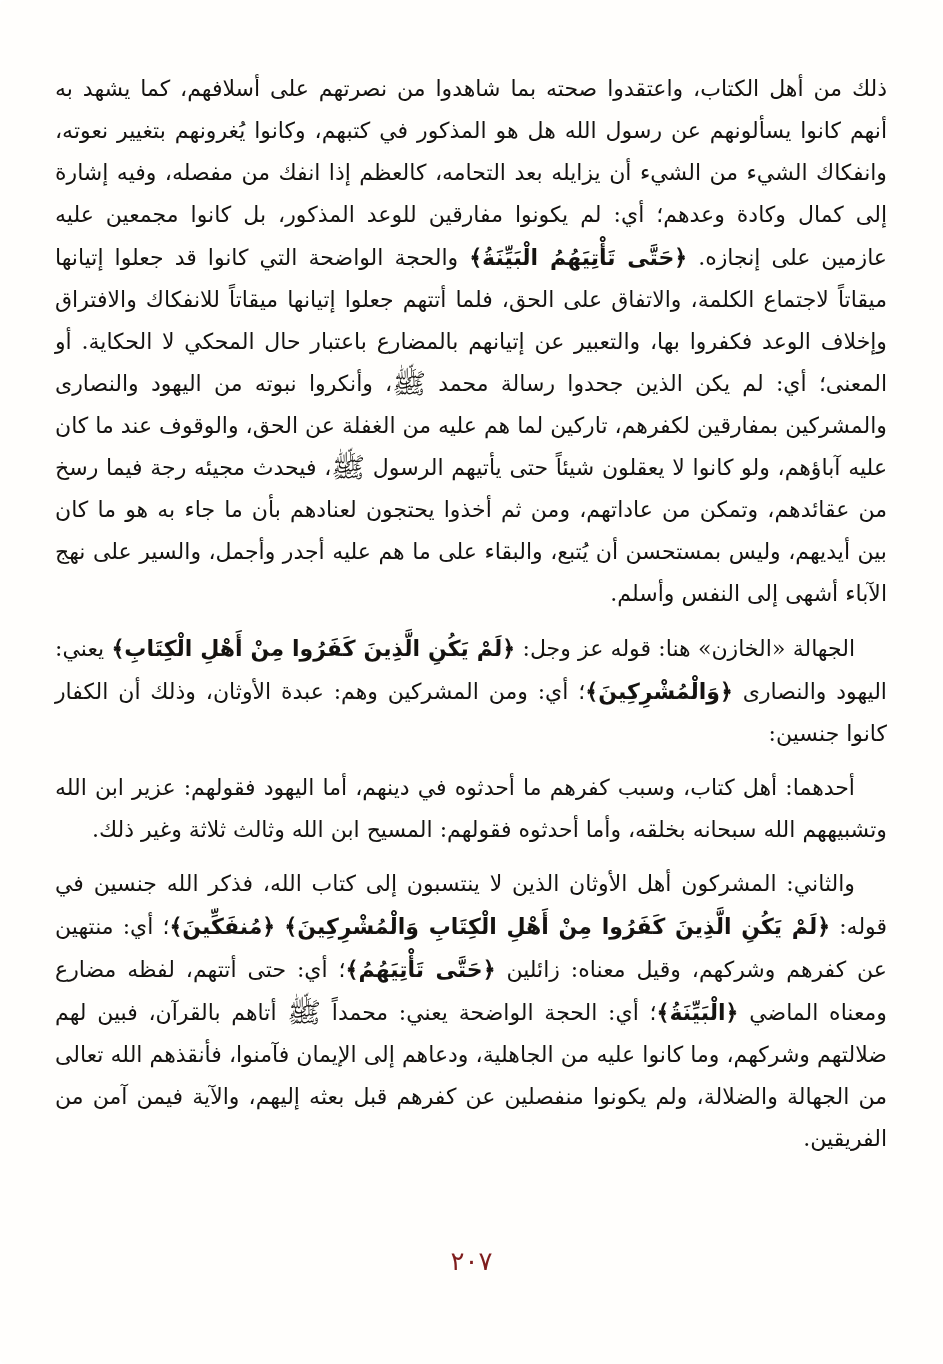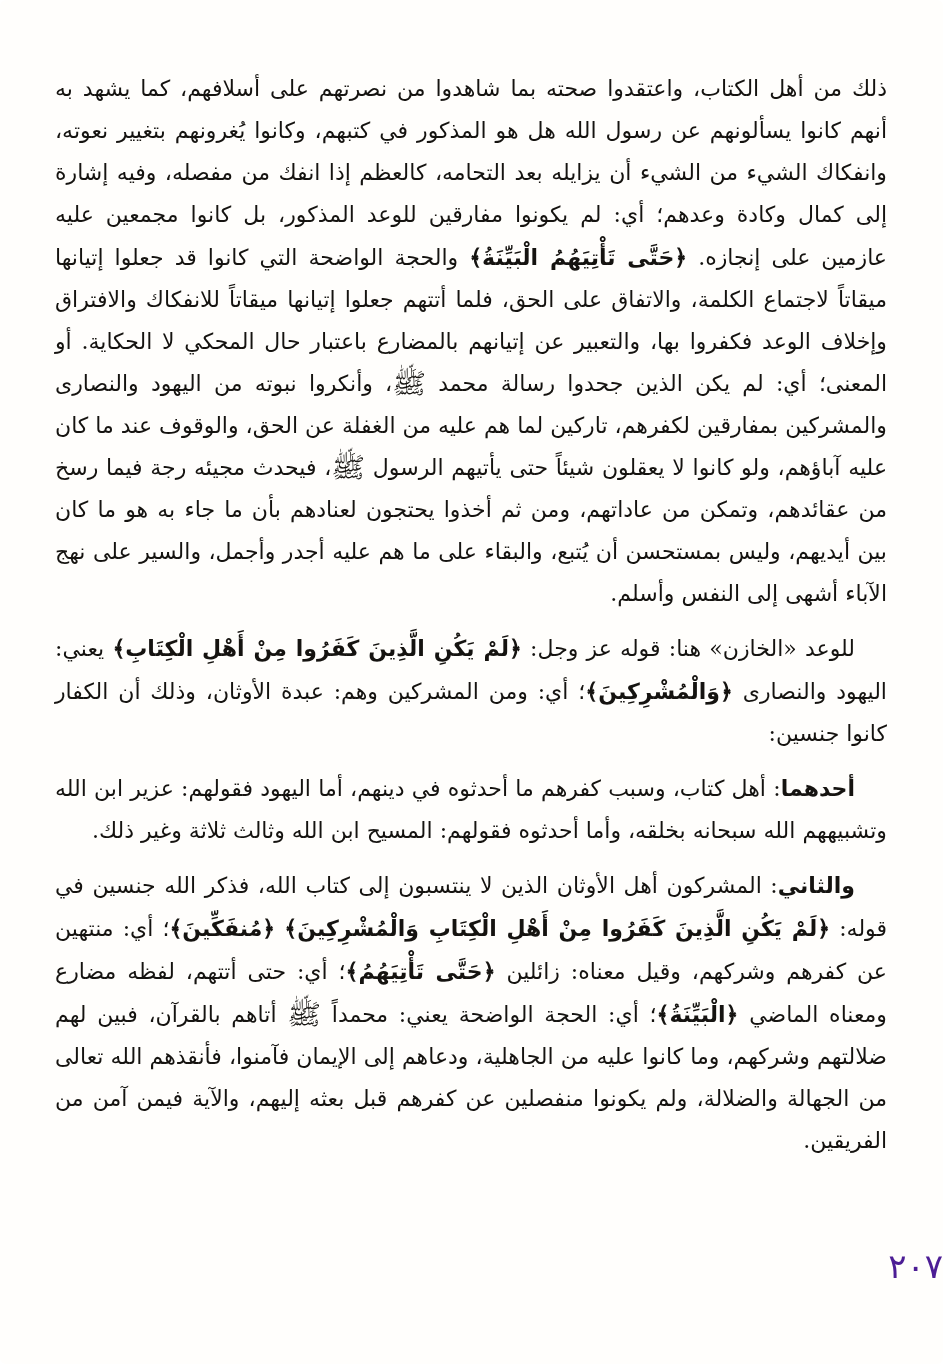--- a/index.html
+++ b/index.html
@@ -36,52 +36,52 @@
     margin-top: 12px;
   }
   .para.indented {
     text-indent: 32px;
   }
   .quran {
     font-weight: 700;
     letter-spacing: 0.5px;
   }
   .bold-lead {
-    font-weight: 700;
+    font-weight: 400;
   }
   .honorific {
     font-size: 28px;
     line-height: 0;
     vertical-align: -2px;
   }
   .page-number {
     position: absolute;
     top: 1246px;
     left: 0;
     right: 0;
-    text-align: right;
+    text-align: center;
     direction: rtl;
     font-family: "DejaVu Serif", "DejaVu Sans", serif;
-    font-size: 34px;
+    font-size: 26px;
     letter-spacing: 6px;
-    color: #4c1d95;
+    color: #7f1d1d;
   }
 </style>
 </head>
 <body>
 
 <div class="page">
   <div class="text-block">
 
     <p class="para">
       <span>ذلك من أهل الكتاب، واعتقدوا صحته بما شاهدوا من نصرتهم على أسلافهم، كما يشهد به أنهم كانوا يسألونهم عن رسول الله هل هو المذكور في كتبهم، وكانوا يُغرونهم بتغيير نعوته، وانفكاك الشيء من الشيء أن يزايله بعد التحامه، كالعظم إذا انفك من مفصله، وفيه إشارة إلى كمال وكادة وعدهم؛ أي: لم يكونوا مفارقين للوعد المذكور، بل كانوا مجمعين عليه عازمين على إنجازه. </span><span class="quran">﴿حَتَّى تَأْتِيَهُمُ الْبَيِّنَةُ﴾</span><span> والحجة الواضحة التي كانوا قد جعلوا إتيانها ميقاتاً لاجتماع الكلمة، والاتفاق على الحق، فلما أتتهم جعلوا إتيانها ميقاتاً للانفكاك والافتراق وإخلاف الوعد فكفروا بها، والتعبير عن إتيانهم بالمضارع باعتبار حال المحكي لا الحكاية. أو المعنى؛ أي: لم يكن الذين جحدوا رسالة محمد </span><span class="honorific">ﷺ</span><span>، وأنكروا نبوته من اليهود والنصارى والمشركين بمفارقين لكفرهم، تاركين لما هم عليه من الغفلة عن الحق، والوقوف عند ما كان عليه آباؤهم، ولو كانوا لا يعقلون شيئاً حتى يأتيهم الرسول </span><span class="honorific">ﷺ</span><span>، فيحدث مجيئه رجة فيما رسخ من عقائدهم، وتمكن من عاداتهم، ومن ثم أخذوا يحتجون لعنادهم بأن ما جاء به هو ما كان بين أيديهم، وليس بمستحسن أن يُتبع، والبقاء على ما هم عليه أجدر وأجمل، والسير على نهج الآباء أشهى إلى النفس وأسلم.</span>
     </p>
 
     <p class="para indented">
-      <span>للوعد «الخازن» هنا: قوله عز وجل: </span><span class="quran">﴿لَمْ يَكُنِ الَّذِينَ كَفَرُوا مِنْ أَهْلِ الْكِتَابِ﴾</span><span> يعني: اليهود والنصارى </span><span class="quran">﴿وَالْمُشْرِكِينَ﴾</span><span>؛ أي: ومن المشركين وهم: عبدة الأوثان، وذلك أن الكفار كانوا جنسين:</span>
+      <span>الجهالة «الخازن» هنا: قوله عز وجل: </span><span class="quran">﴿لَمْ يَكُنِ الَّذِينَ كَفَرُوا مِنْ أَهْلِ الْكِتَابِ﴾</span><span> يعني: اليهود والنصارى </span><span class="quran">﴿وَالْمُشْرِكِينَ﴾</span><span>؛ أي: ومن المشركين وهم: عبدة الأوثان، وذلك أن الكفار كانوا جنسين:</span>
     </p>
 
     <p class="para indented">
       <span class="bold-lead">أحدهما</span><span>: أهل كتاب، وسبب كفرهم ما أحدثوه في دينهم، أما اليهود فقولهم: عزير ابن الله وتشبيههم الله سبحانه بخلقه، وأما أحدثوه فقولهم: المسيح ابن الله وثالث ثلاثة وغير ذلك.</span>
     </p>
 
     <p class="para indented">
       <span class="bold-lead">والثاني</span><span>: المشركون أهل الأوثان الذين لا ينتسبون إلى كتاب الله، فذكر الله جنسين في قوله: </span><span class="quran">﴿لَمْ يَكُنِ الَّذِينَ كَفَرُوا مِنْ أَهْلِ الْكِتَابِ وَالْمُشْرِكِينَ﴾</span><span> </span><span class="quran">﴿مُنفَكِّينَ﴾</span><span>؛ أي: منتهين عن كفرهم وشركهم، وقيل معناه: زائلين </span><span class="quran">﴿حَتَّى تَأْتِيَهُمُ﴾</span><span>؛ أي: حتى أتتهم، لفظه مضارع ومعناه الماضي </span><span class="quran">﴿الْبَيِّنَةُ﴾</span><span>؛ أي: الحجة الواضحة يعني: محمداً </span><span class="honorific">ﷺ</span><span> أتاهم بالقرآن، فبين لهم ضلالتهم وشركهم، وما كانوا عليه من الجاهلية، ودعاهم إلى الإيمان فآمنوا، فأنقذهم الله تعالى من الجهالة والضلالة، ولم يكونوا منفصلين عن كفرهم قبل بعثه إليهم، والآية فيمن آمن من الفريقين.</span>
     </p>
 

